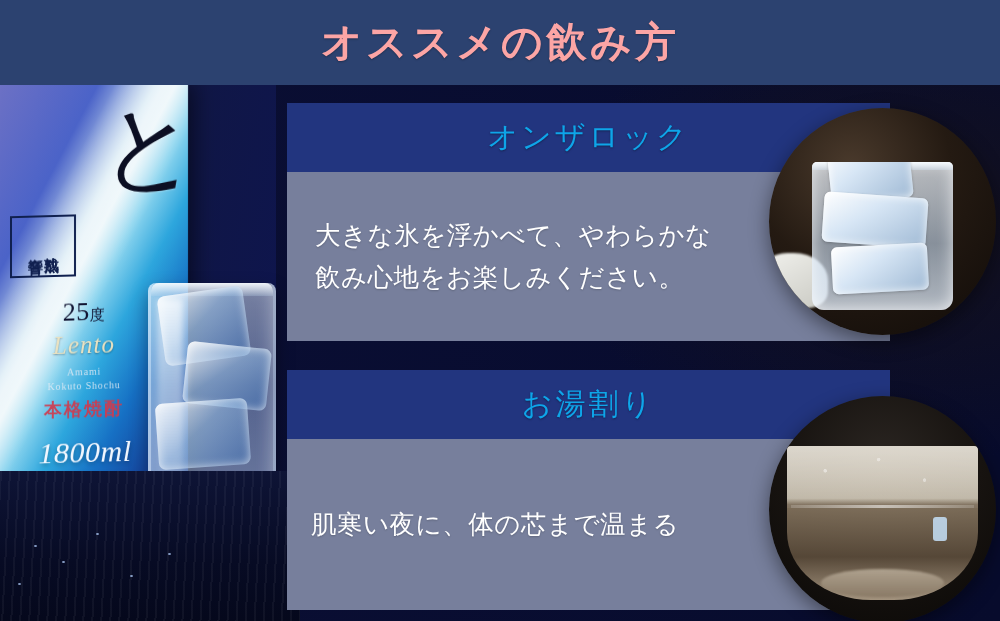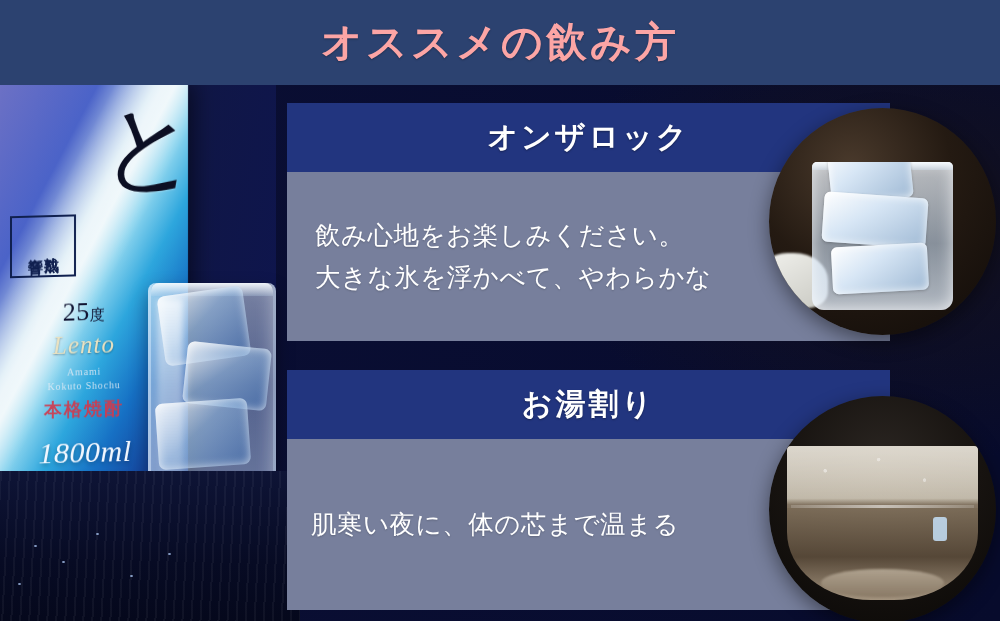--- a/index.html
+++ b/index.html
@@ -151,21 +151,21 @@
   }
 
   
   .card { position:absolute; }
   .card .titlebar {
     position:absolute; left:0; top:0; height:69px;
     background:#22357f;
     display:flex; align-items:center; justify-content:center;
   }
   .card .titlebar .t {
-    color:#ffffff; font-size:30px; letter-spacing:3px; font-weight:700;
+    color:#0ea5e9; font-size:30px; letter-spacing:3px; font-weight:400;
     font-family:"Liberation Serif","DejaVu Serif",serif;
     text-shadow:0 1px 2px rgba(0,0,0,.35);
   }
   .card .body {
     position:absolute; left:0;
     background:#777f9c;
     display:flex; flex-direction:column; justify-content:center;
   }
   .card .body p {
     color:#ffffff; font-size:25.5px; line-height:1.62; letter-spacing:.5px;
@@ -287,22 +287,22 @@
 
   <div id="header">
     <div class="title">オススメの飲み方</div>
   </div>
 
   <div class="card" style="left:287px; top:103px; width:603px; height:238px;">
     <div class="titlebar" style="width:603px;">
       <div class="t">オンザロック</div>
     </div>
     <div class="body" style="top:69px; width:603px; height:169px; padding-left:28px;">
+      <p>大きな氷を浮かべて、やわらかな</p>
       <p>飲み心地をお楽しみください。</p>
-      <p>大きな氷を浮かべて、やわらかな</p>
     </div>
   </div>
   <div class="photo photo-rocks" style="left:769px; top:108px; width:227px; height:227px;">
     <div class="napkin"></div>
     <div class="glass">
       <div class="rimtop"></div>
       <div class="ice" style="left:12%;top:-14%;width:58%;height:40%;transform:rotate(-6deg);"></div>
       <div class="ice" style="left:8%;top:22%;width:74%;height:34%;transform:rotate(4deg);"></div>
       <div class="ice" style="left:14%;top:56%;width:68%;height:32%;transform:rotate(-3deg);"></div>
     </div>

